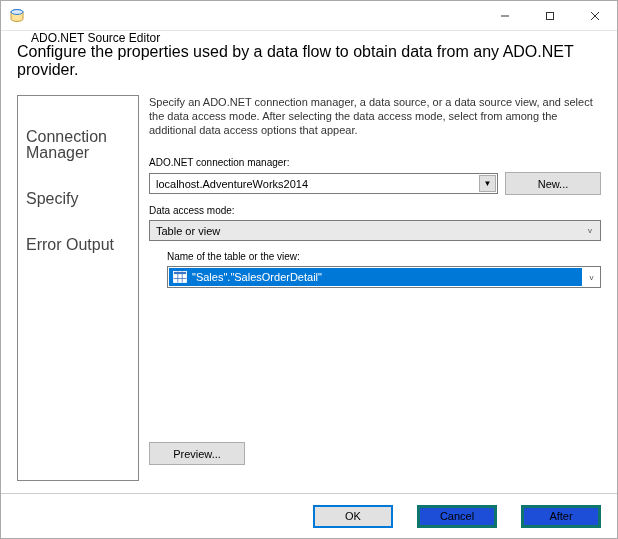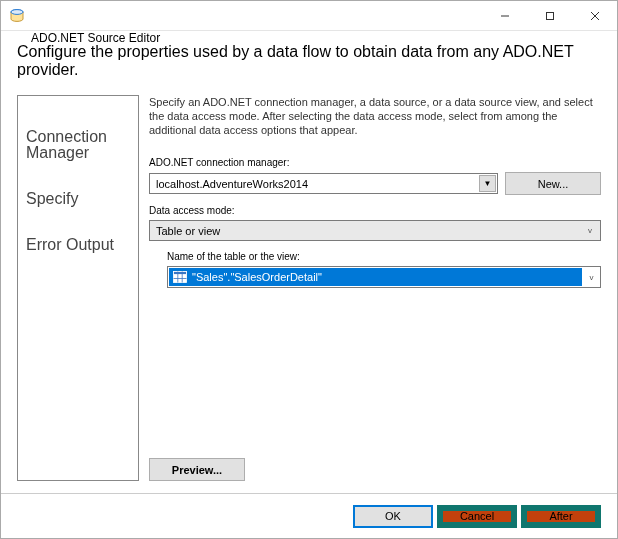--- a/index.html
+++ b/index.html
@@ -34,24 +34,24 @@
   .arrowplain { width: 16px; position: absolute; right: 2px; top: 0; bottom: 0; display: flex; align-items: center; justify-content: center; color: #555; }
   .arr { font-size: 8px; line-height: 1; }
   .btn { height: 23px; background: #e1e1e1; border: 1px solid #adadad; display: flex; align-items: center; justify-content: center; font-size: 11px; padding: 0 8px; }
   .btn-new { width: 96px; }
   .indent { padding-left: 18px; }
   .table-combo-wrap { margin-top: 4px; }
   .table-combo { height: 22px; border: 1px solid #7a7a7a; display: flex; align-items: stretch; background: #fff; }
   .table-sel { flex: 1; background: #0078d7; color: #fff; display: flex; align-items: center; padding-left: 4px; gap: 5px; font-size: 11px; margin: 1px; }
   .table-icon { width: 14px; height: 14px; }
   .table-dd { width: 17px; display: flex; align-items: center; justify-content: center; color: #555; font-size: 8px; }
-  .preview-row { position: absolute; bottom: 0; left: 0; font-weight: bold; }
+  .preview-row { position: absolute; bottom: 16px; left: 0; }
   .btn-preview { width: 96px; }
-  .footer { border-top: 1px solid #ccc; height: 45px; display: flex; align-items: center; justify-content: flex-end; gap: 4px; padding-right: 16px; }
-  .fbtn { width: 80px; height: 23px; background: #c2410c; border: 6px solid #0f766e; display: flex; align-items: center; justify-content: center; font-size: 11px; }
+  .footer { border-top: 1px solid #ccc; height: 45px; display: flex; align-items: center; justify-content: flex-end; gap: 24px; padding-right: 16px; }
+  .fbtn { width: 80px; height: 23px; background: #1d4ed8; border: 3px solid #0f766e; display: flex; align-items: center; justify-content: center; font-size: 11px; }
   .fbtn.primary { border: 2px solid #0078d7; background: #e1e1e1; }
 </style>
 </head>
 <body>
 
 <div class="window">
   <div class="titlebar">
     <span class="icon">
       <svg viewBox="0 0 16 16" width="16" height="16">
         <ellipse cx="8" cy="4" rx="6" ry="2.4" fill="#fff" stroke="#2b7cd3" stroke-width="1"></ellipse>

